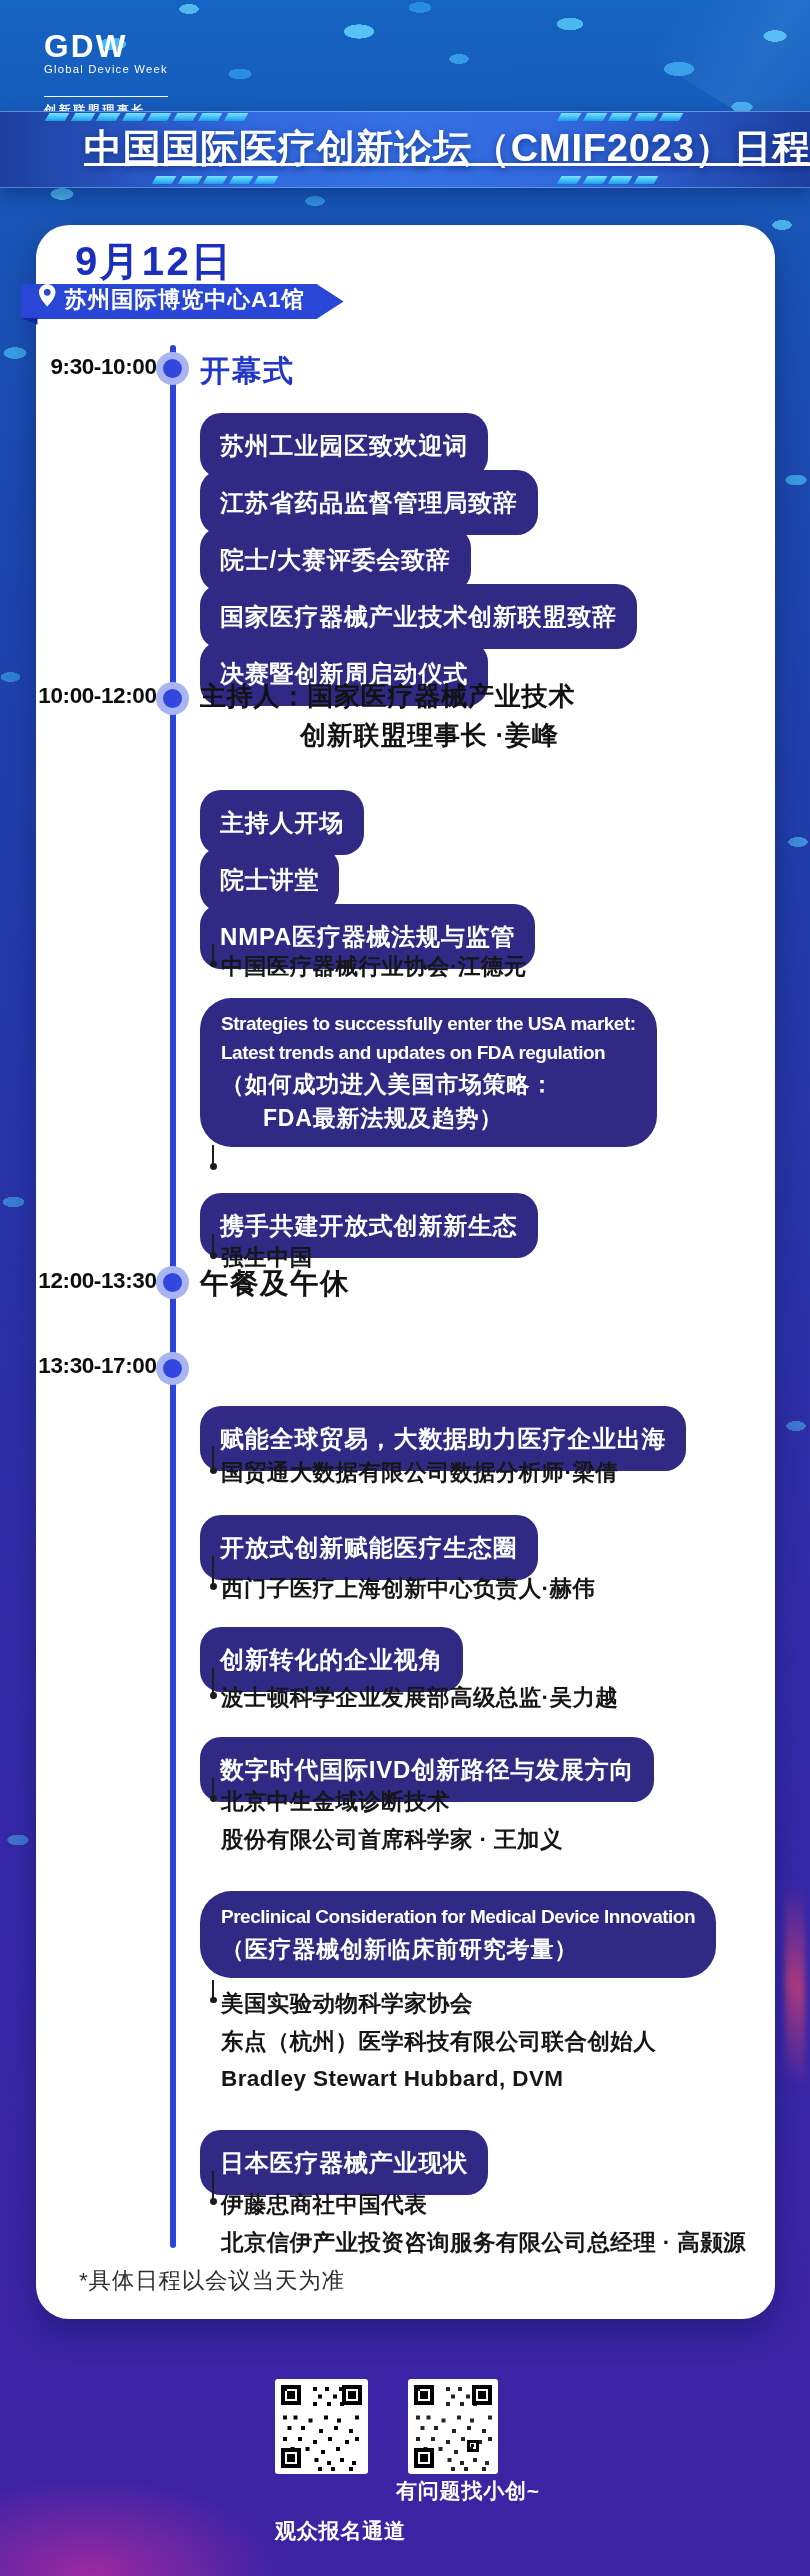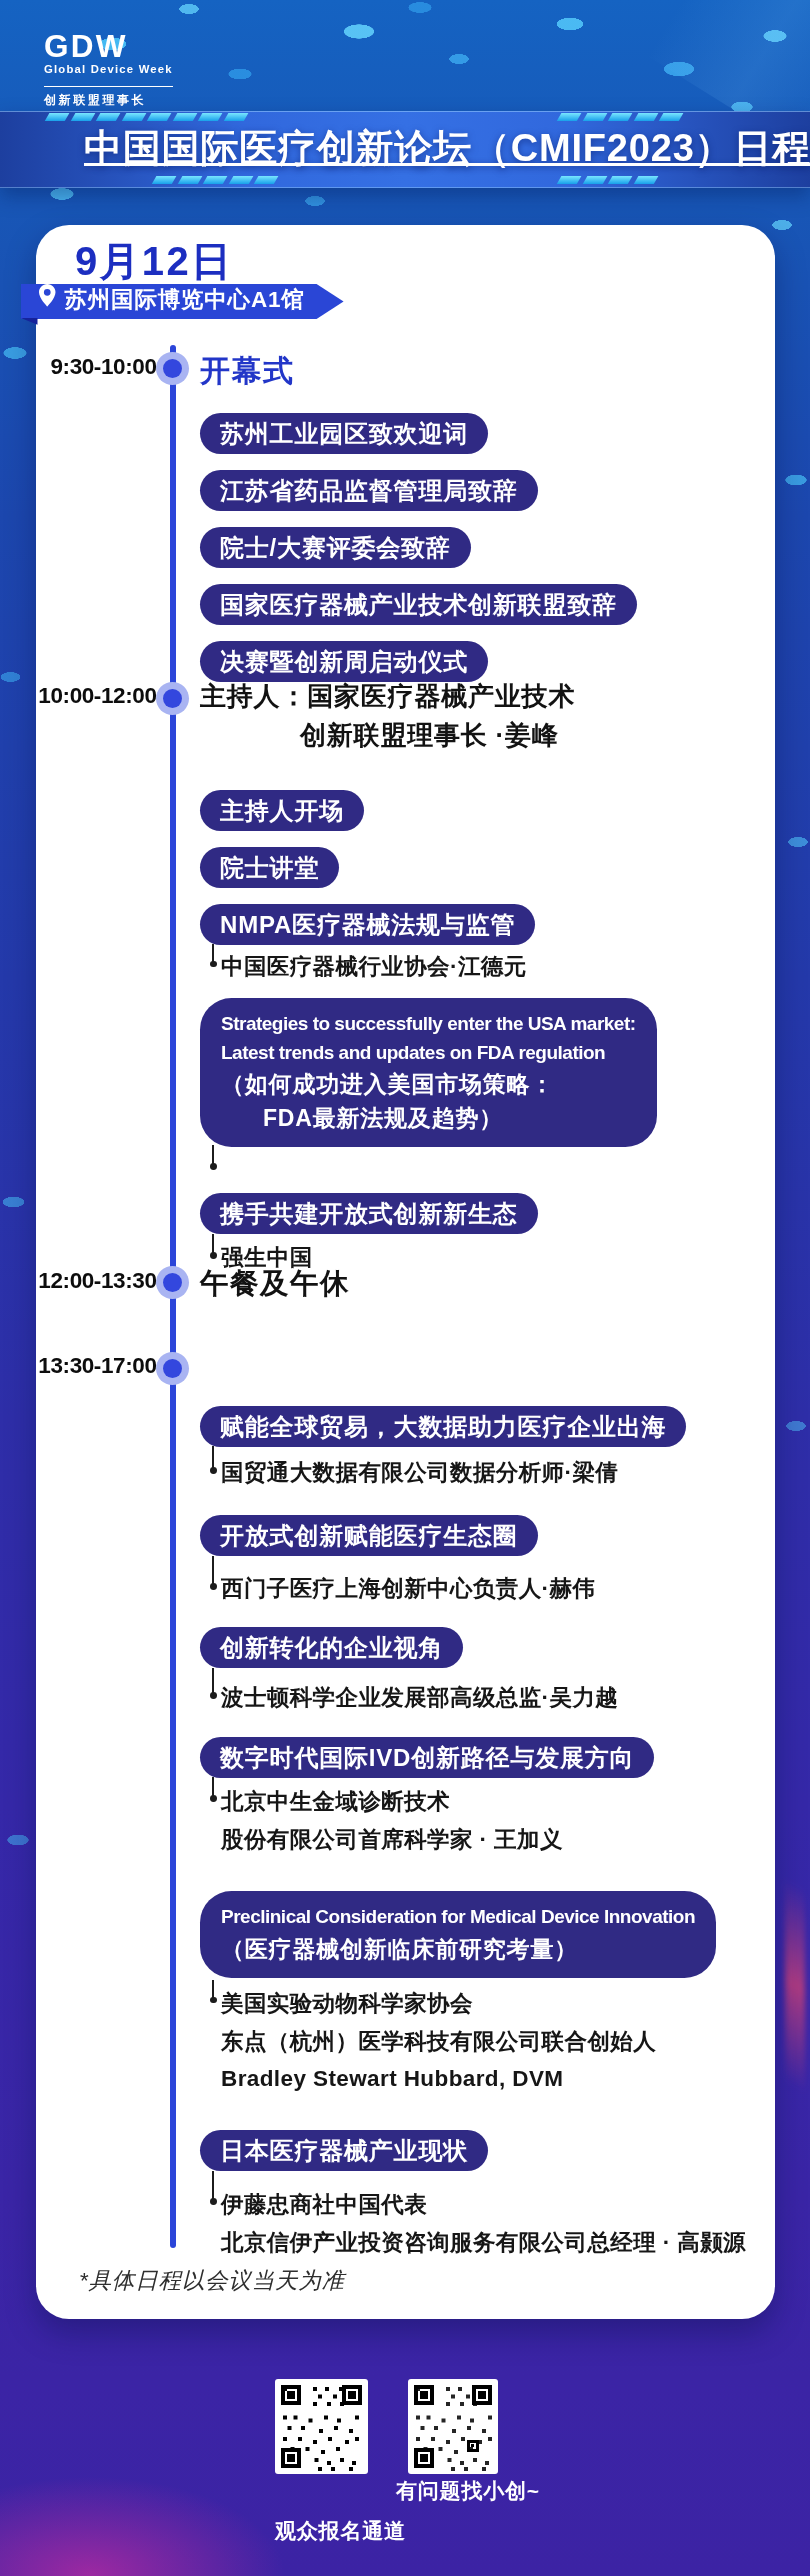--- a/index.html
+++ b/index.html
@@ -32,21 +32,21 @@
       radial-gradient(18px 9px at 18px 1840px, rgba(70,190,245,.5) 58%, transparent 60%);}
   .glow-bl{left:-105px;top:2477px;width:390px;height:195px;border-radius:50%;
     background:radial-gradient(closest-side,rgba(208,44,160,.65),rgba(208,44,160,0));}
   .streak-r{left:785px;top:1884px;width:19.5px;height:203px;transform:skewY(28deg);
     background:linear-gradient(180deg,rgba(235,70,110,0),rgba(235,70,110,.65),rgba(235,70,110,0));filter:blur(3px);}
   .streak-tr{left:676px;top:-45px;width:195px;height:165px;transform:rotate(32deg);
     background:linear-gradient(90deg,rgba(120,200,255,0),rgba(120,200,255,.14),rgba(120,200,255,0));}
   
   .logo{left:44px;top:30px;color:#fff;}
   .logo .abbr{font-size:31.5px;font-weight:700;letter-spacing:2.3px;line-height:33px;}
-  .logo .en{font-size:11.3px;letter-spacing:1.2px;padding-bottom:11px;border-bottom:1.5px solid #fff;white-space:nowrap;font-weight:bold;}
+  .logo .en{font-size:11.3px;letter-spacing:1.2px;padding-bottom:21px;border-bottom:1.5px solid #fff;white-space:nowrap;}
   .logo .cn{font-size:12px;font-weight:700;letter-spacing:2.6px;margin-top:4.5px;white-space:nowrap;}
   
   .band{left:0;top:111px;width:811px;height:75px;
     background:linear-gradient(90deg,#1d3f9f 0%,#3168dd 30%,#3570e4 50%,#3168dd 70%,#1d3f9f 100%);
     border-top:1.5px solid rgba(150,205,255,.55);border-bottom:1.5px solid rgba(150,205,255,.45);
     box-shadow:0 7.5px 18px rgba(4,20,80,.35);}
   .band-title{width:100%;text-align:right;line-height:72px;color:#fff;font-size:38px;font-weight:800;
     letter-spacing:0.8px;text-shadow:0 1.5px 7.5px rgba(10,30,110,.6);white-space:nowrap;text-decoration:underline;}
   .dashes{display:flex;gap:6px;}
   .dashes i{display:block;width:19.5px;height:8.3px;transform:skewX(-30deg);
@@ -62,30 +62,30 @@
   .pin{width:16.5px;height:22.5px;margin-right:9px;flex:0 0 auto;}
   
   .tline{left:170px;top:345px;width:6px;height:1903px;background:#2b45d9;border-radius:3px;}
   .tdot{left:156px;width:33px;height:33px;border-radius:50%;background:#a9b4f2;display:flex;align-items:center;justify-content:center;}
   .tdot i{display:block;width:19.5px;height:19.5px;border-radius:50%;background:#3347de;}
   .time{left:13.5px;width:143px;text-align:right;font-size:22.5px;font-weight:700;color:#0d0d0d;letter-spacing:-0.4px;white-space:nowrap;}
   .sect-title{font-size:30px;font-weight:800;color:#2236c8;letter-spacing:1.5px;}
   .host{font-size:26px;font-weight:800;color:#121212;letter-spacing:0.8px;white-space:nowrap;}
   .lunch{font-size:28.5px;font-weight:800;color:#121212;letter-spacing:1.5px;}
   .pill{left:200px;height:41px;line-height:41px;display:inline-block;background:#302a84;color:#fff;
-    border-radius:21px;padding:0 20px;font-size:24px;font-weight:700;letter-spacing:0.8px;white-space:nowrap;}
+    border-radius:21px;padding:12px 20px;font-size:24px;font-weight:700;letter-spacing:0.8px;white-space:nowrap;}
   .blockcard{left:200px;background:#302a84;color:#fff;border-radius:31.5px;padding:12px 21px;}
   .blockcard .en{font-size:19px;font-weight:700;line-height:28.5px;letter-spacing:-0.5px;white-space:nowrap;}
   .blockcard .cn{font-size:23px;font-weight:700;line-height:34px;letter-spacing:0.8px;white-space:nowrap;}
   .indent{padding-left:42px;}
   .conn{left:212px;width:2.3px;background:#1c1c1c;}
   .conn:after{content:'';position:absolute;left:-2.3px;bottom:-3.8px;width:6.8px;height:6.8px;border-radius:50%;background:#1c1c1c;}
   .speaker{left:221px;font-size:22.5px;font-weight:600;color:#161616;line-height:30px;letter-spacing:0.4px;white-space:nowrap;}
   .spk-lines div{font-size:22.5px;font-weight:600;color:#161616;line-height:25.5px;margin-bottom:12px;letter-spacing:0.4px;white-space:nowrap;}
-  .footnote{left:79px;top:2265px;font-size:22.5px;color:#2e2e2e;letter-spacing:0.8px;font-style:italic;}
+  .footnote{left:79px;top:2265px;font-size:22.5px;color:#2e2e2e;letter-spacing:0.8px;}
   
   .qr{background:#fff;border-radius:3px;}
   .qr .inner{position:absolute;inset:6px;}
   .fd{position:absolute;width:12px;height:12px;border:4.5px solid #000;background:#fff;}
   .fd:after{content:'';position:absolute;inset:2.3px;background:#000;}
   .fd.tl{left:0;top:0;} .fd.tr{right:0;top:0;} .fd.bl{left:0;bottom:0;}
   .fd.sm{width:6px;height:6px;border-width:3px;right:13.5px;bottom:16.5px;}
   .fd.sm:after{inset:1.5px;}
   .noise{position:absolute;left:1.5px;top:1.5px;width:4.5px;height:4.5px;background:#000;box-shadow:
     30px 0 #000,42px 0 #000,56px 0 #000,35px 7.5px #000,50px 7.5px #000,30px 15px #000,44px 15px #000,57px 15px #000,

